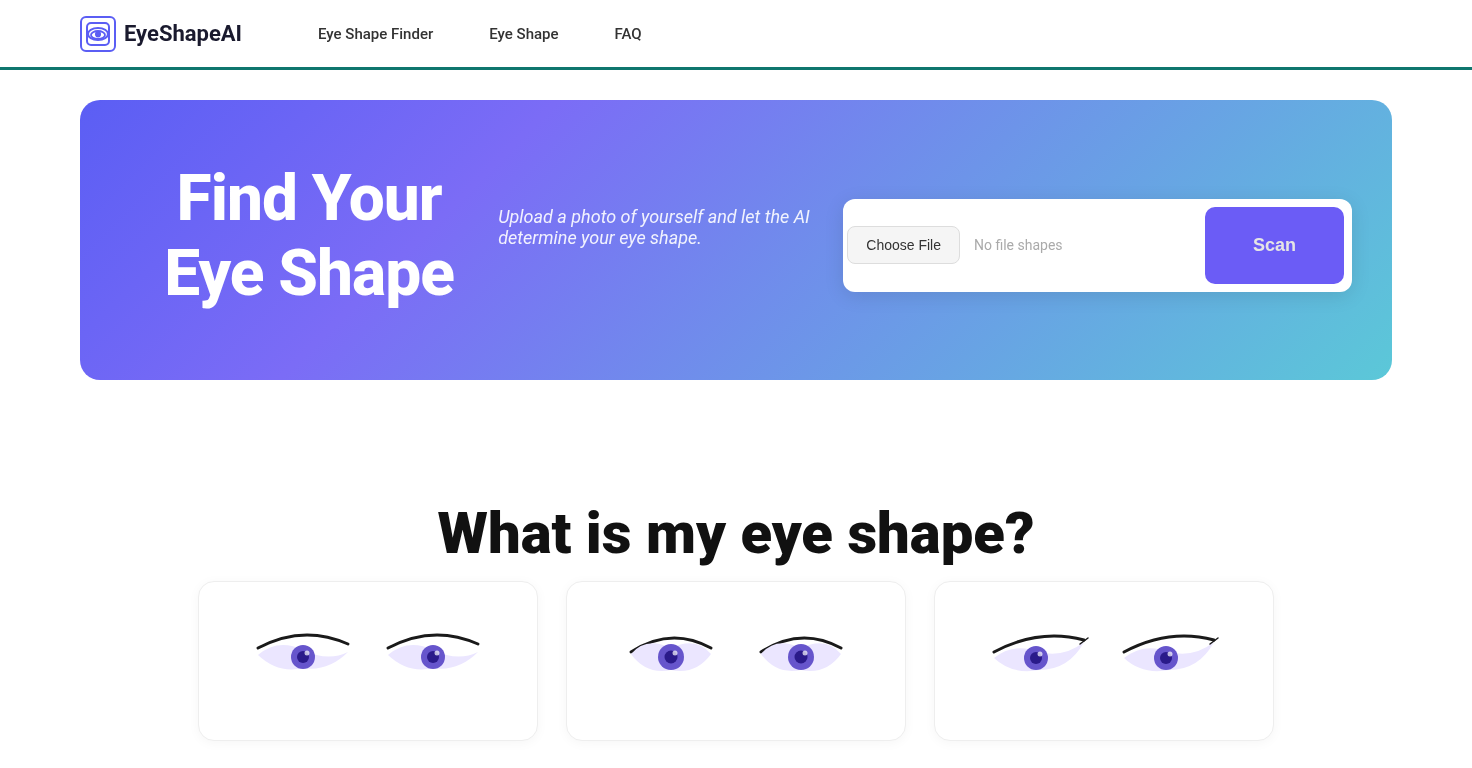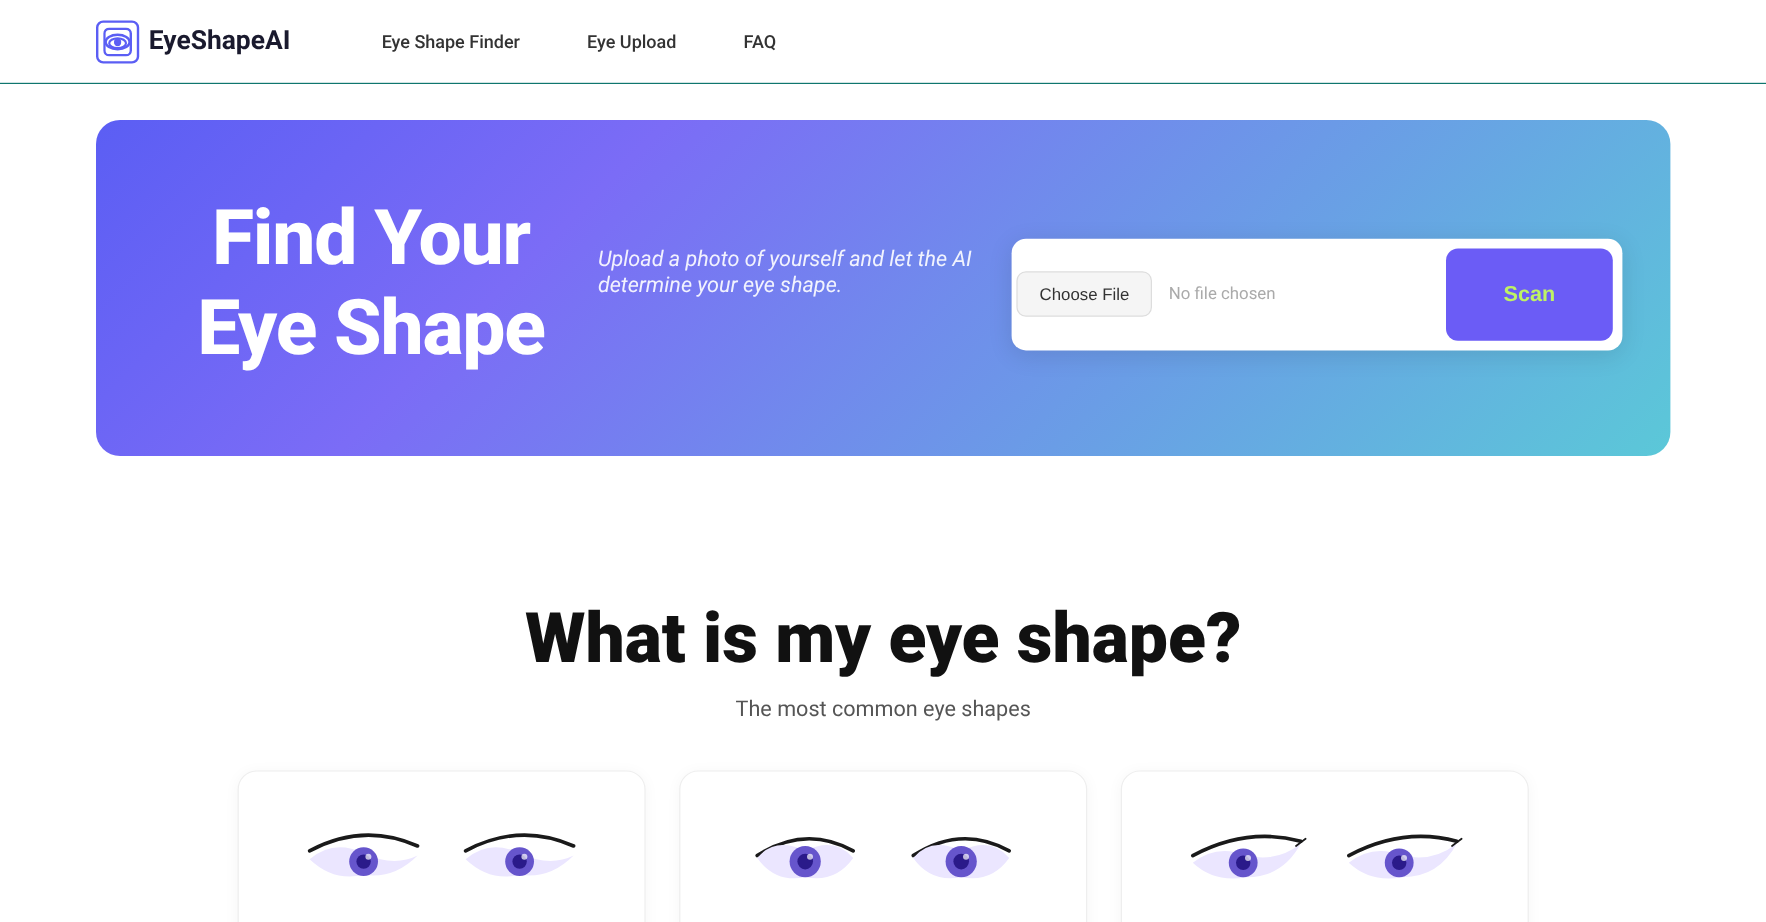--- a/index.html
+++ b/index.html
@@ -1,21 +1,21 @@
 <!DOCTYPE html>
 <html><head>
   <meta charset="utf-8">
   <style>
     * { margin: 0; padding: 0; box-sizing: border-box; }
     body { font-family: -apple-system, BlinkMacSystemFont, 'Segoe UI', Roboto, sans-serif; background: #fff; width: 1472px; min-height: 768px; }
 
     
     nav {
       display: flex; align-items: center; padding: 0 80px; height: 70px;
-      border-bottom: 1px solid #0f766e;
+      border-bottom: 3px solid #0f766e;
     }
     .logo-wrap { display: flex; align-items: center; gap: 8px; margin-right: 60px; text-decoration: none; }
     .logo-icon {
       width: 36px; height: 36px; border: 2.5px solid #5b5ef4; border-radius: 6px;
       display: flex; align-items: center; justify-content: center;
       position: relative;
     }
     .logo-icon::before {
       content: '';
       width: 18px; height: 10px;
@@ -65,21 +65,21 @@
       white-space: nowrap; font-weight: 500;
       flex-shrink: 0;
     }
     .file-name-display {
       flex: 1; padding: 10px 14px;
       font-size: 14px; color: #aaa;
       border: none; outline: none; background: transparent;
     }
     .scan-btn {
       padding: 28px 48px;
-      background: #6b5cf6; color: #bef264;
+      background: #6b5cf6; color: #e5e5e5;
       border: none; border-radius: 10px;
       font-size: 18px; font-weight: 600; cursor: pointer;
       flex-shrink: 0;
     }
 
     
     .section { padding: 60px 80px 40px; text-align: center; }
     .section-title { font-size: 58px; font-weight: 900; color: #111; margin-bottom: 14px; margin-top: 29px; }
     .section-subtitle { font-size: 18px; color: #555; margin-bottom: 40px; }
 
@@ -109,38 +109,37 @@
       <svg width="24" height="24" viewBox="0 0 24 24">
         <rect x="1" y="1" width="22" height="22" rx="4" fill="none" stroke="#5b5ef4" stroke-width="2"></rect>
         <ellipse cx="12" cy="13" rx="7" ry="4" fill="none" stroke="#5b5ef4" stroke-width="1.8"></ellipse>
         <circle cx="12" cy="13" r="2.5" fill="#5b5ef4"></circle>
       </svg>
     </div>
     <span class="logo-text">EyeShapeAI</span>
   </a>
   <div class="nav-links">
     <a href="#" class="nav-link">Eye Shape Finder</a>
-    <a href="#" class="nav-link">Eye Upload</a>
+    <a href="#" class="nav-link">Eye Shape</a>
     <a href="#" class="nav-link">FAQ</a>
   </div>
 </nav>
 
 <section class="hero">
   <h1 class="hero-title">Find Your Eye Shape</h1>
   <p class="hero-subtitle">Upload a photo of yourself and let the AI determine your eye shape.</p>
   <div class="upload-area">
     <button class="choose-file-btn">Choose File</button>
-    <span class="file-name-display">No file chosen</span>
+    <span class="file-name-display">No file shapes</span>
     <button class="scan-btn">Scan</button>
   </div>
 </section>
 
 <section class="section">
   <h2 class="section-title">What is my eye shape?</h2>
-  <p class="section-subtitle">The most common eye shapes</p>
 
   <div class="cards-row">
 
     <div class="card">
       <div class="card-eyes">
 
         <svg class="eye-svg" viewBox="0 0 110 65">
 
           <path d="M10,28 Q55,4 100,24" fill="none" stroke="#1a1a1a" stroke-width="3" stroke-linecap="round"></path>
 

